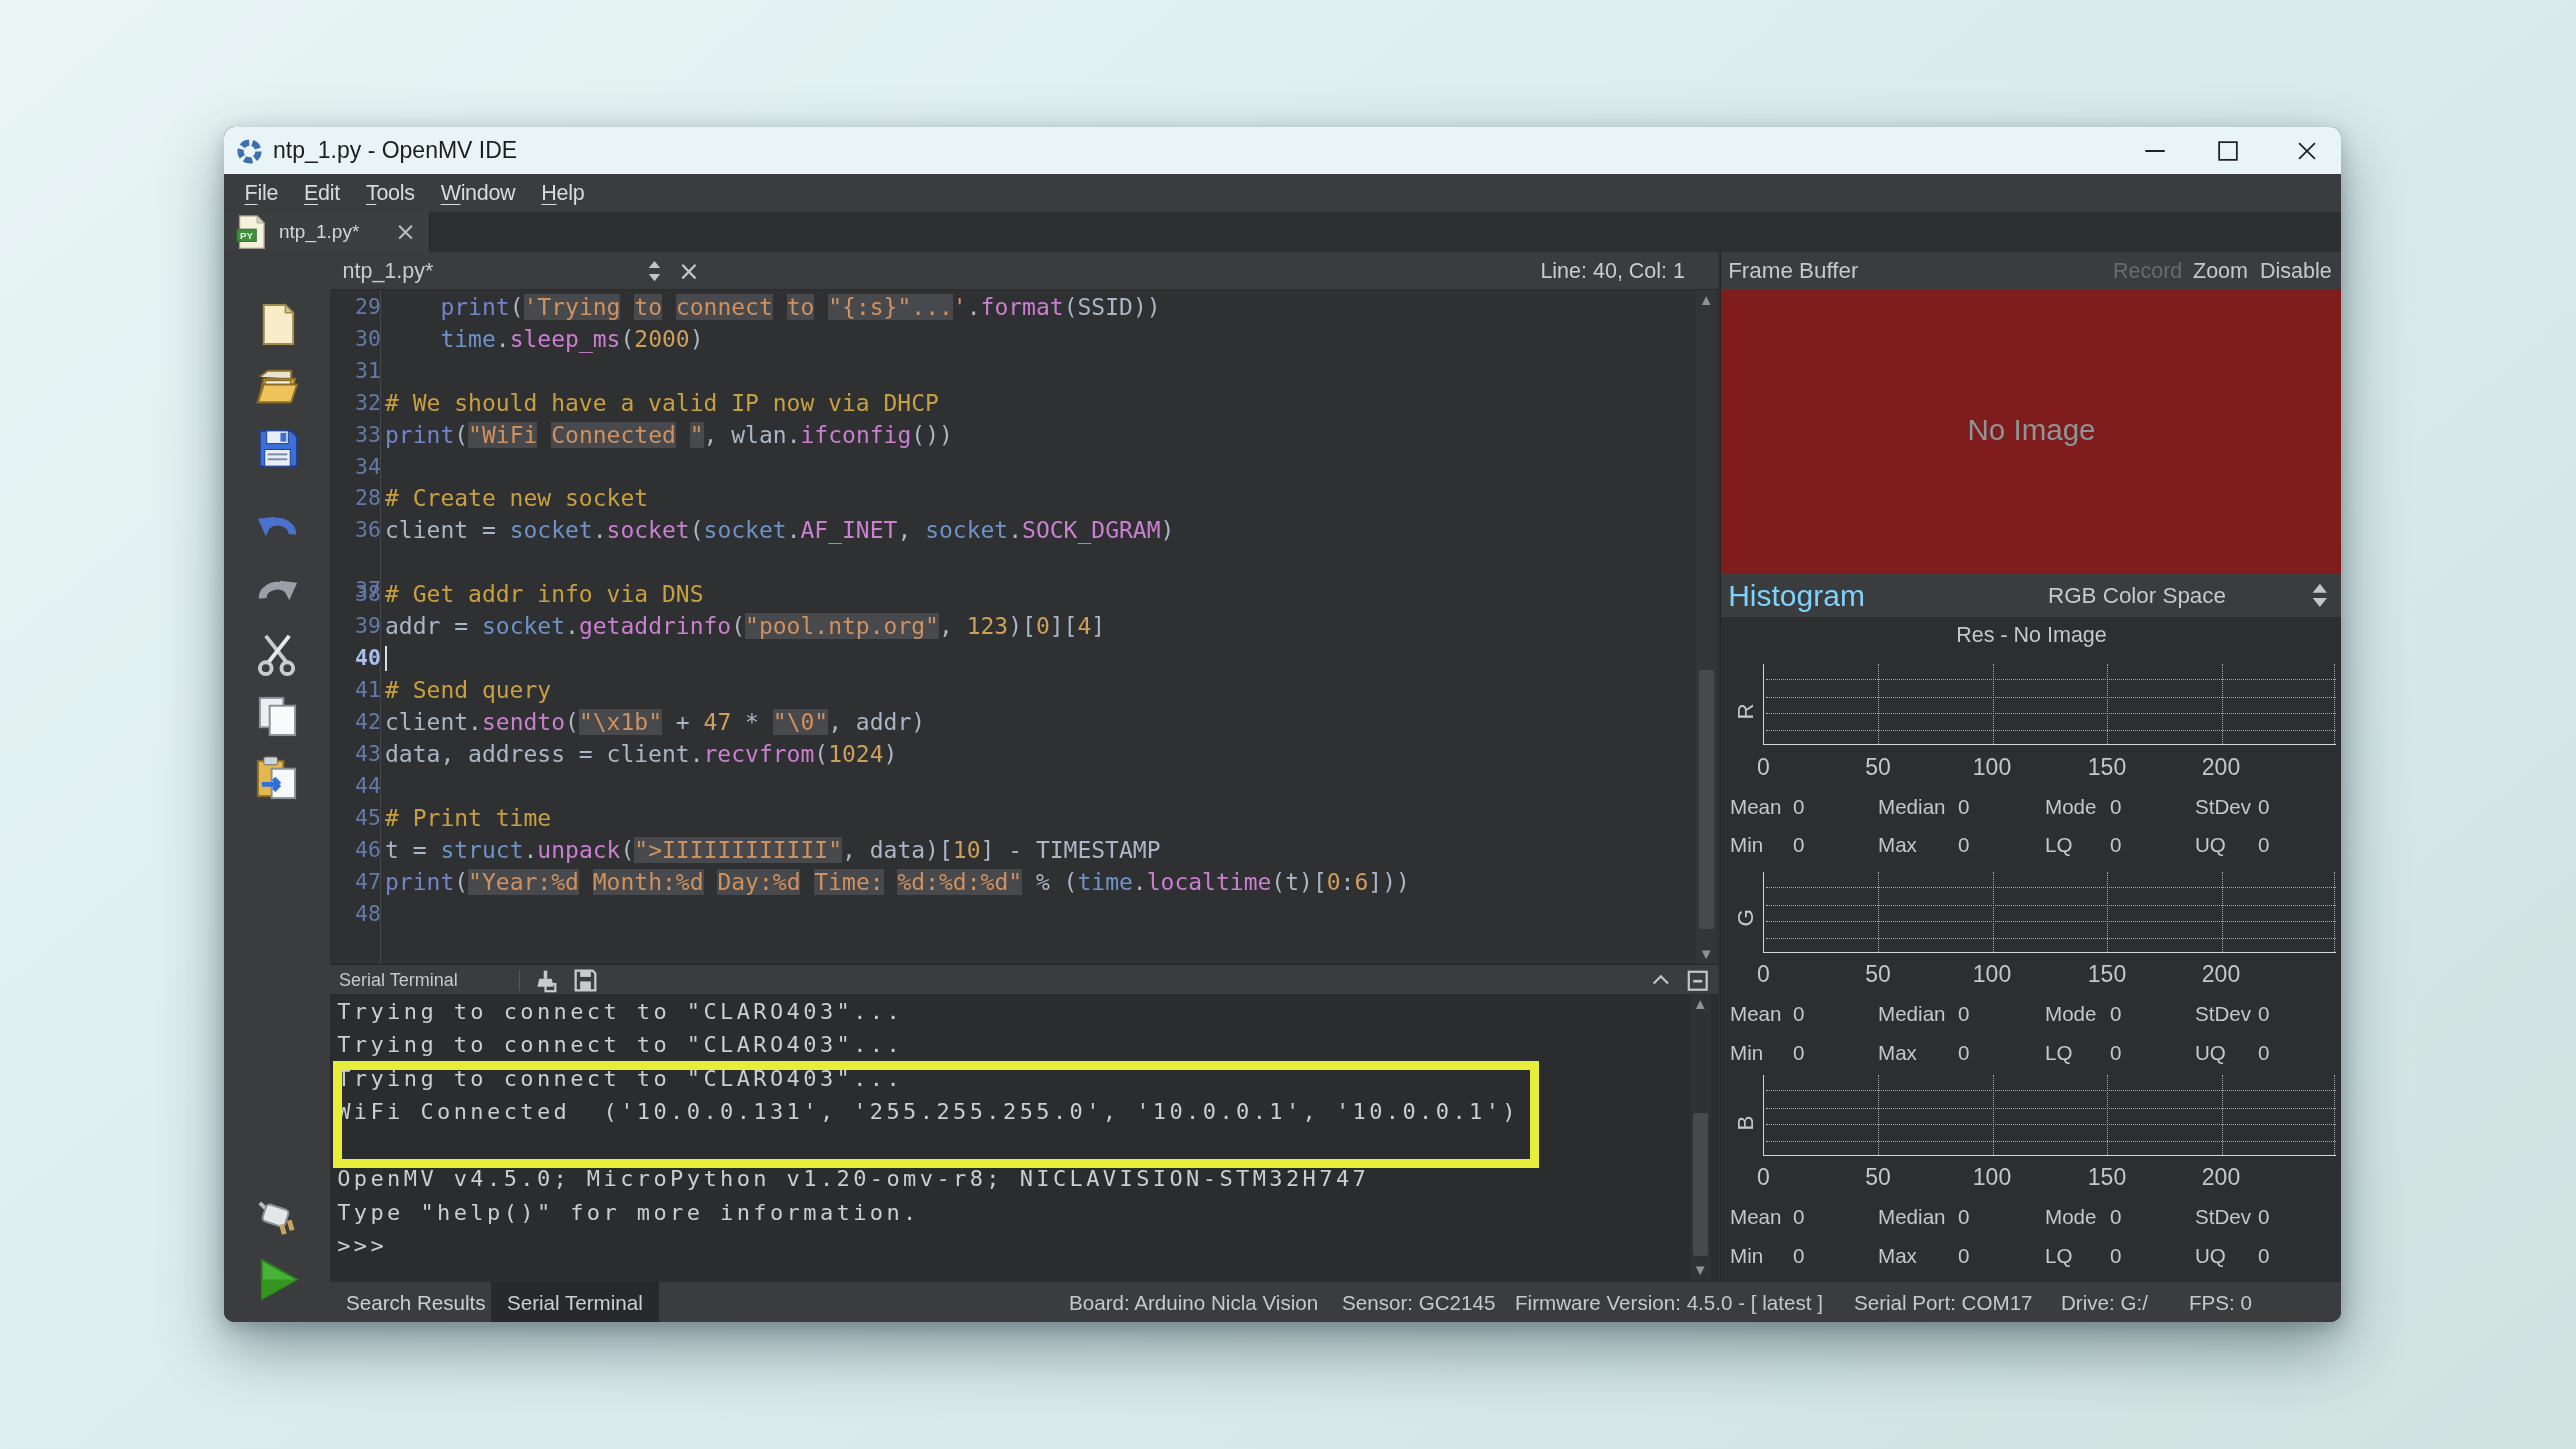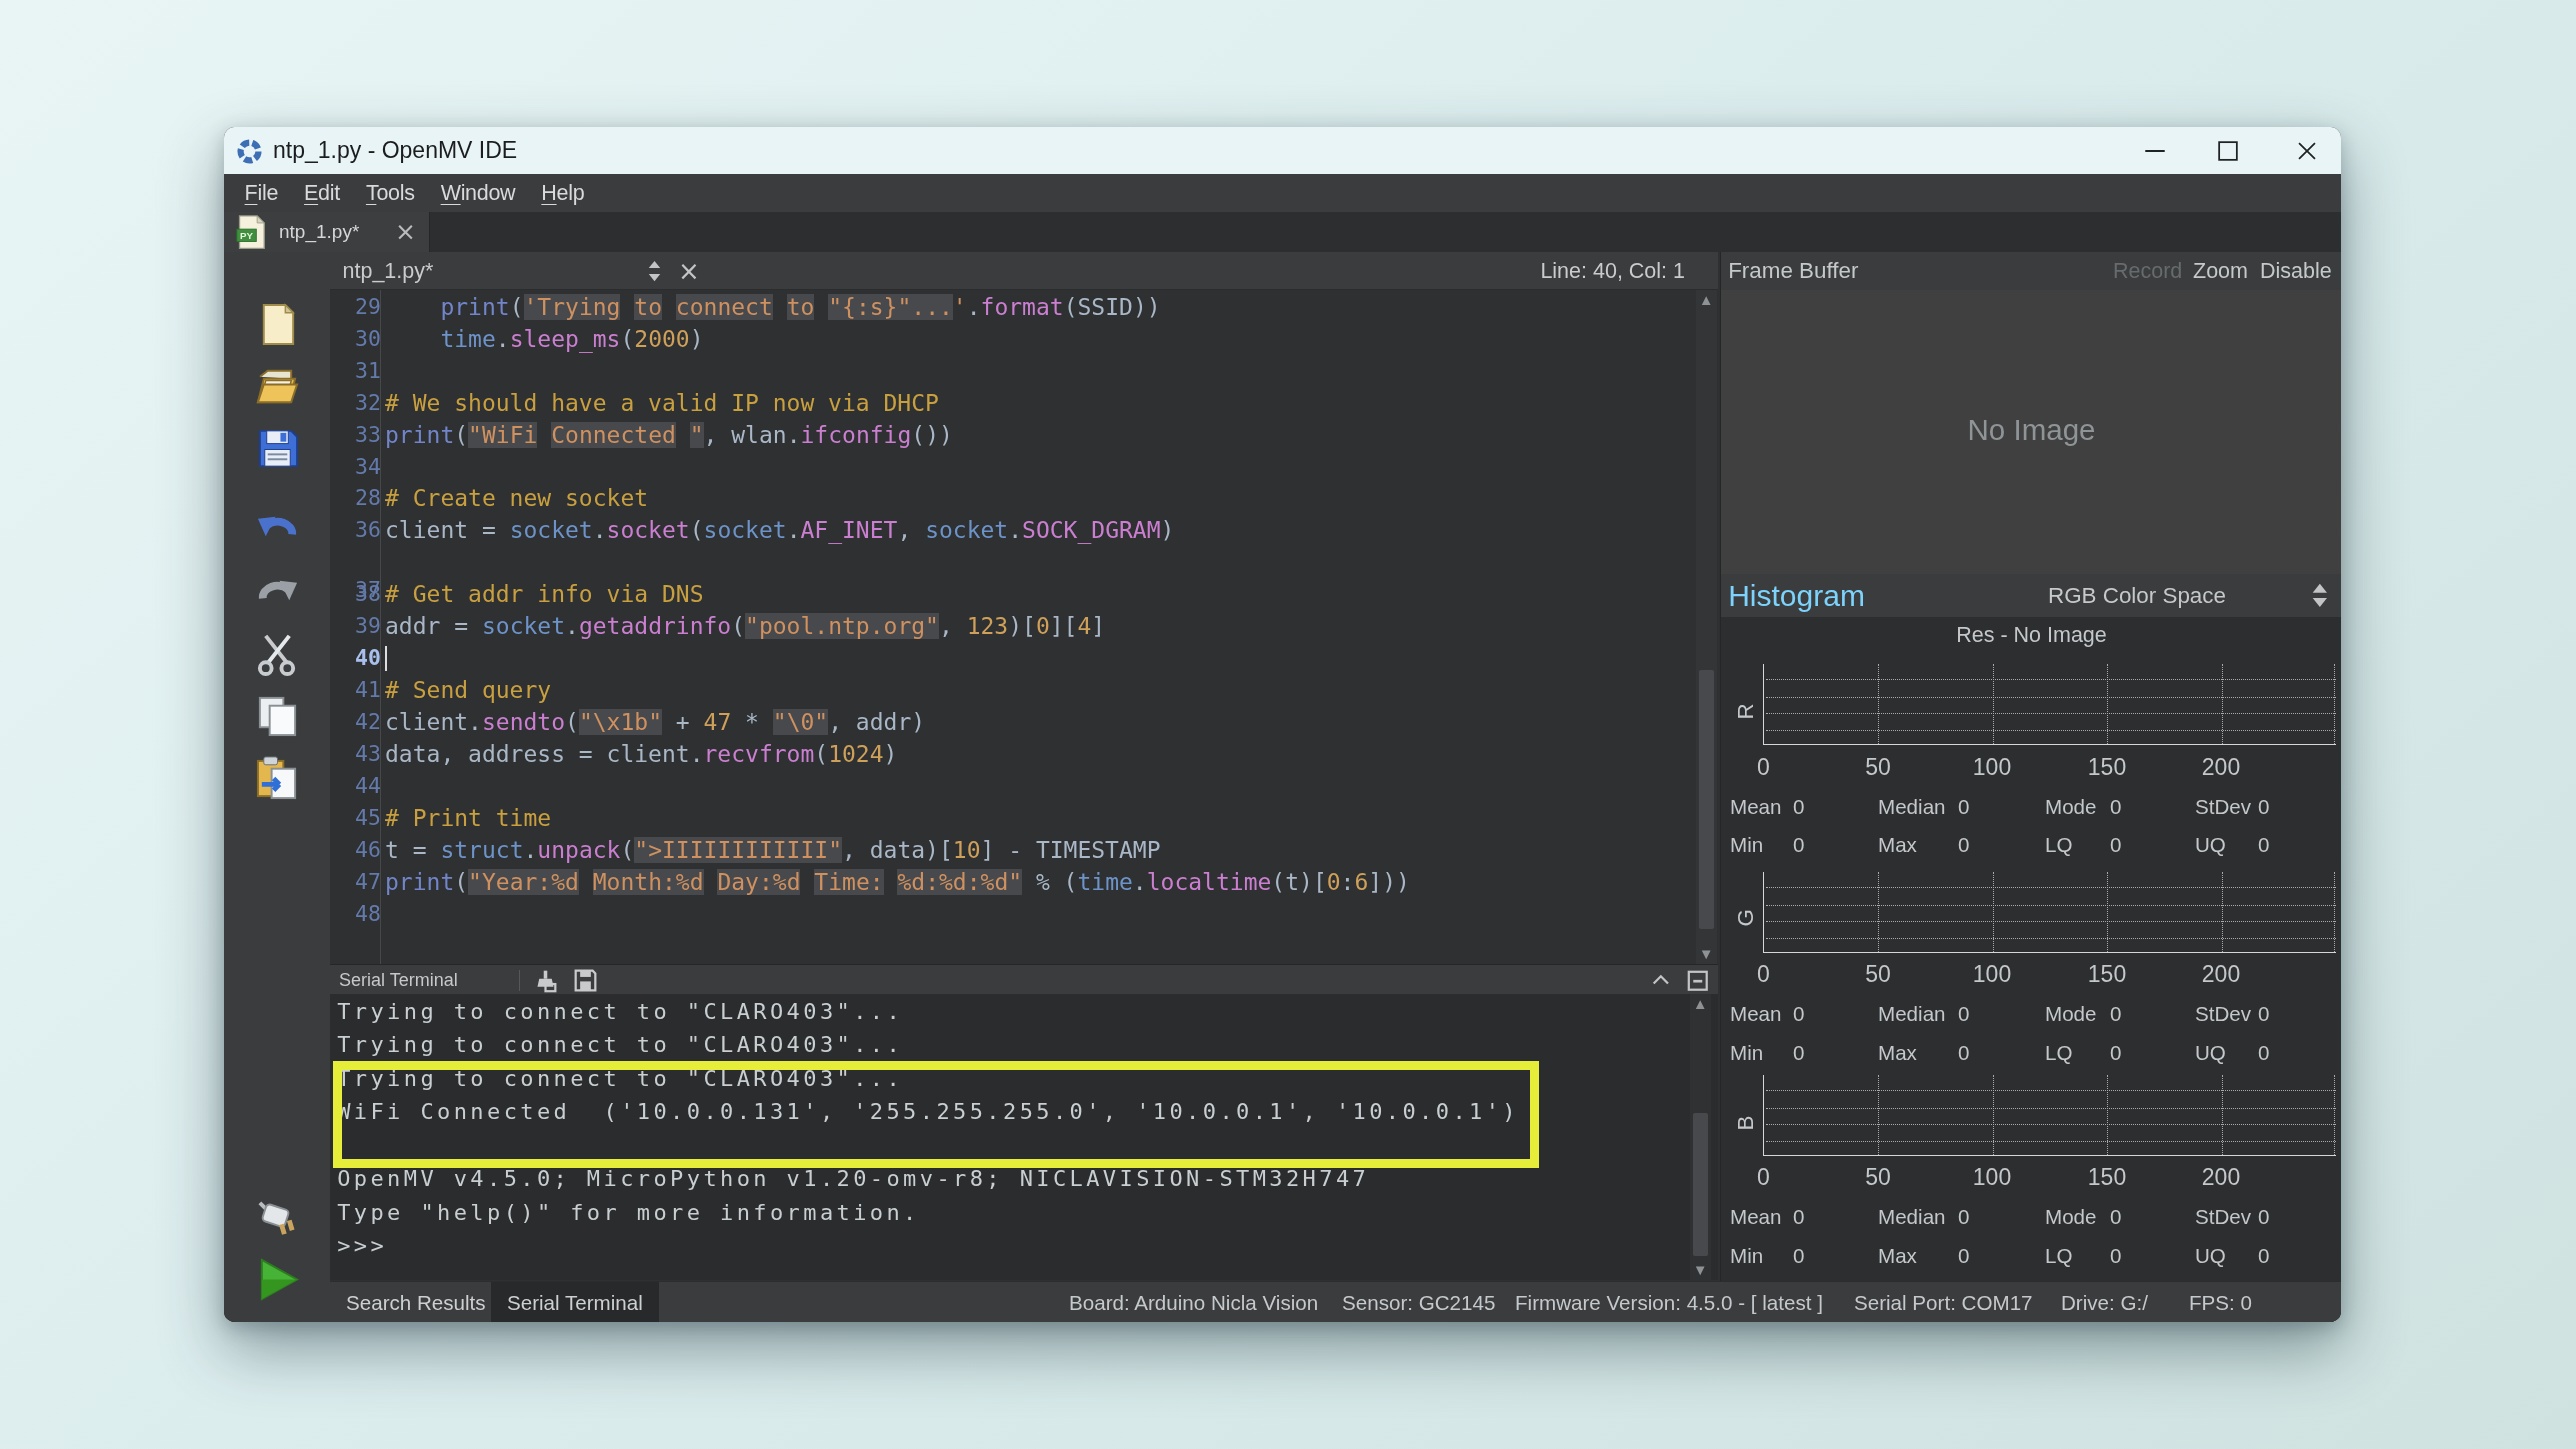--- a/index.html
+++ b/index.html
@@ -69,21 +69,21 @@
   #annotation { position:absolute; left:109px; top:809px; width:1206px; height:107px; border:9.8px solid #e7ee39; z-index:40; }
   
   #rightpanel { position:absolute; left:1496px; top:0; width:622px; height:1029px; background:#2c2e30; border-left:1.8px solid #242628; }
   .panelheader { position:absolute; left:0; width:100%; height:38px; background:#3a3c3d; }
   #fb-header { top:0; }
   #fb-title { position:absolute; left:7.2px; top:0; height:38px; line-height:38px; font-size:22.4px; color:#c6c9ca; }
   .fb-action { position:absolute; top:0; height:38px; line-height:38px; font-size:21.5px; color:#c6c9ca; }
   #fb-record { left:392px; color:#686b6d; }
   #fb-zoom { left:472px; }
   #fb-disable { left:539px; }
-  #fb-body { position:absolute; left:0; top:38px; width:100%; height:324px; background:#404040; }
+  #fb-body { position:absolute; left:0; top:38px; width:100%; height:324px; background:#7f1d1d; }
   #fb-noimage { position:absolute; left:0; top:123px; width:100%; text-align:center; font-size:29.5px; color:#8f9496; }
   #hist-header { top:322px; height:43px; }
   #hist-title { position:absolute; left:7.2px; top:0; height:43px; line-height:43px; font-size:30px; color:#7dd3fc; }
   #colorspace { position:absolute; left:327px; top:0; height:43px; line-height:43px; font-size:22.4px; color:#c6c9ca; }
   #cs-spinner { position:absolute; left:589px; top:8px; width:19.7px; height:27px; }
   #hist-res { position:absolute; left:0; top:371px; width:100%; text-align:center; font-size:21.5px; color:#c4c8ca; }
   .chan-label { position:absolute; left:10.7px; width:27px; font-size:22.4px; color:#c4c8ca; transform:rotate(-90deg); }
   .chart { position:absolute; left:42px; width:573px; height:81px; border-left:1.8px solid #d5d7d9; border-bottom:1.8px solid #d5d7d9; }
   .hgrid { position:absolute; left:1.8px; right:0; height:0; border-top:1.8px dotted #a9acae; }
   .vgrid { position:absolute; top:0; width:0; height:100%; border-left:1.8px dotted #a9acae; }

